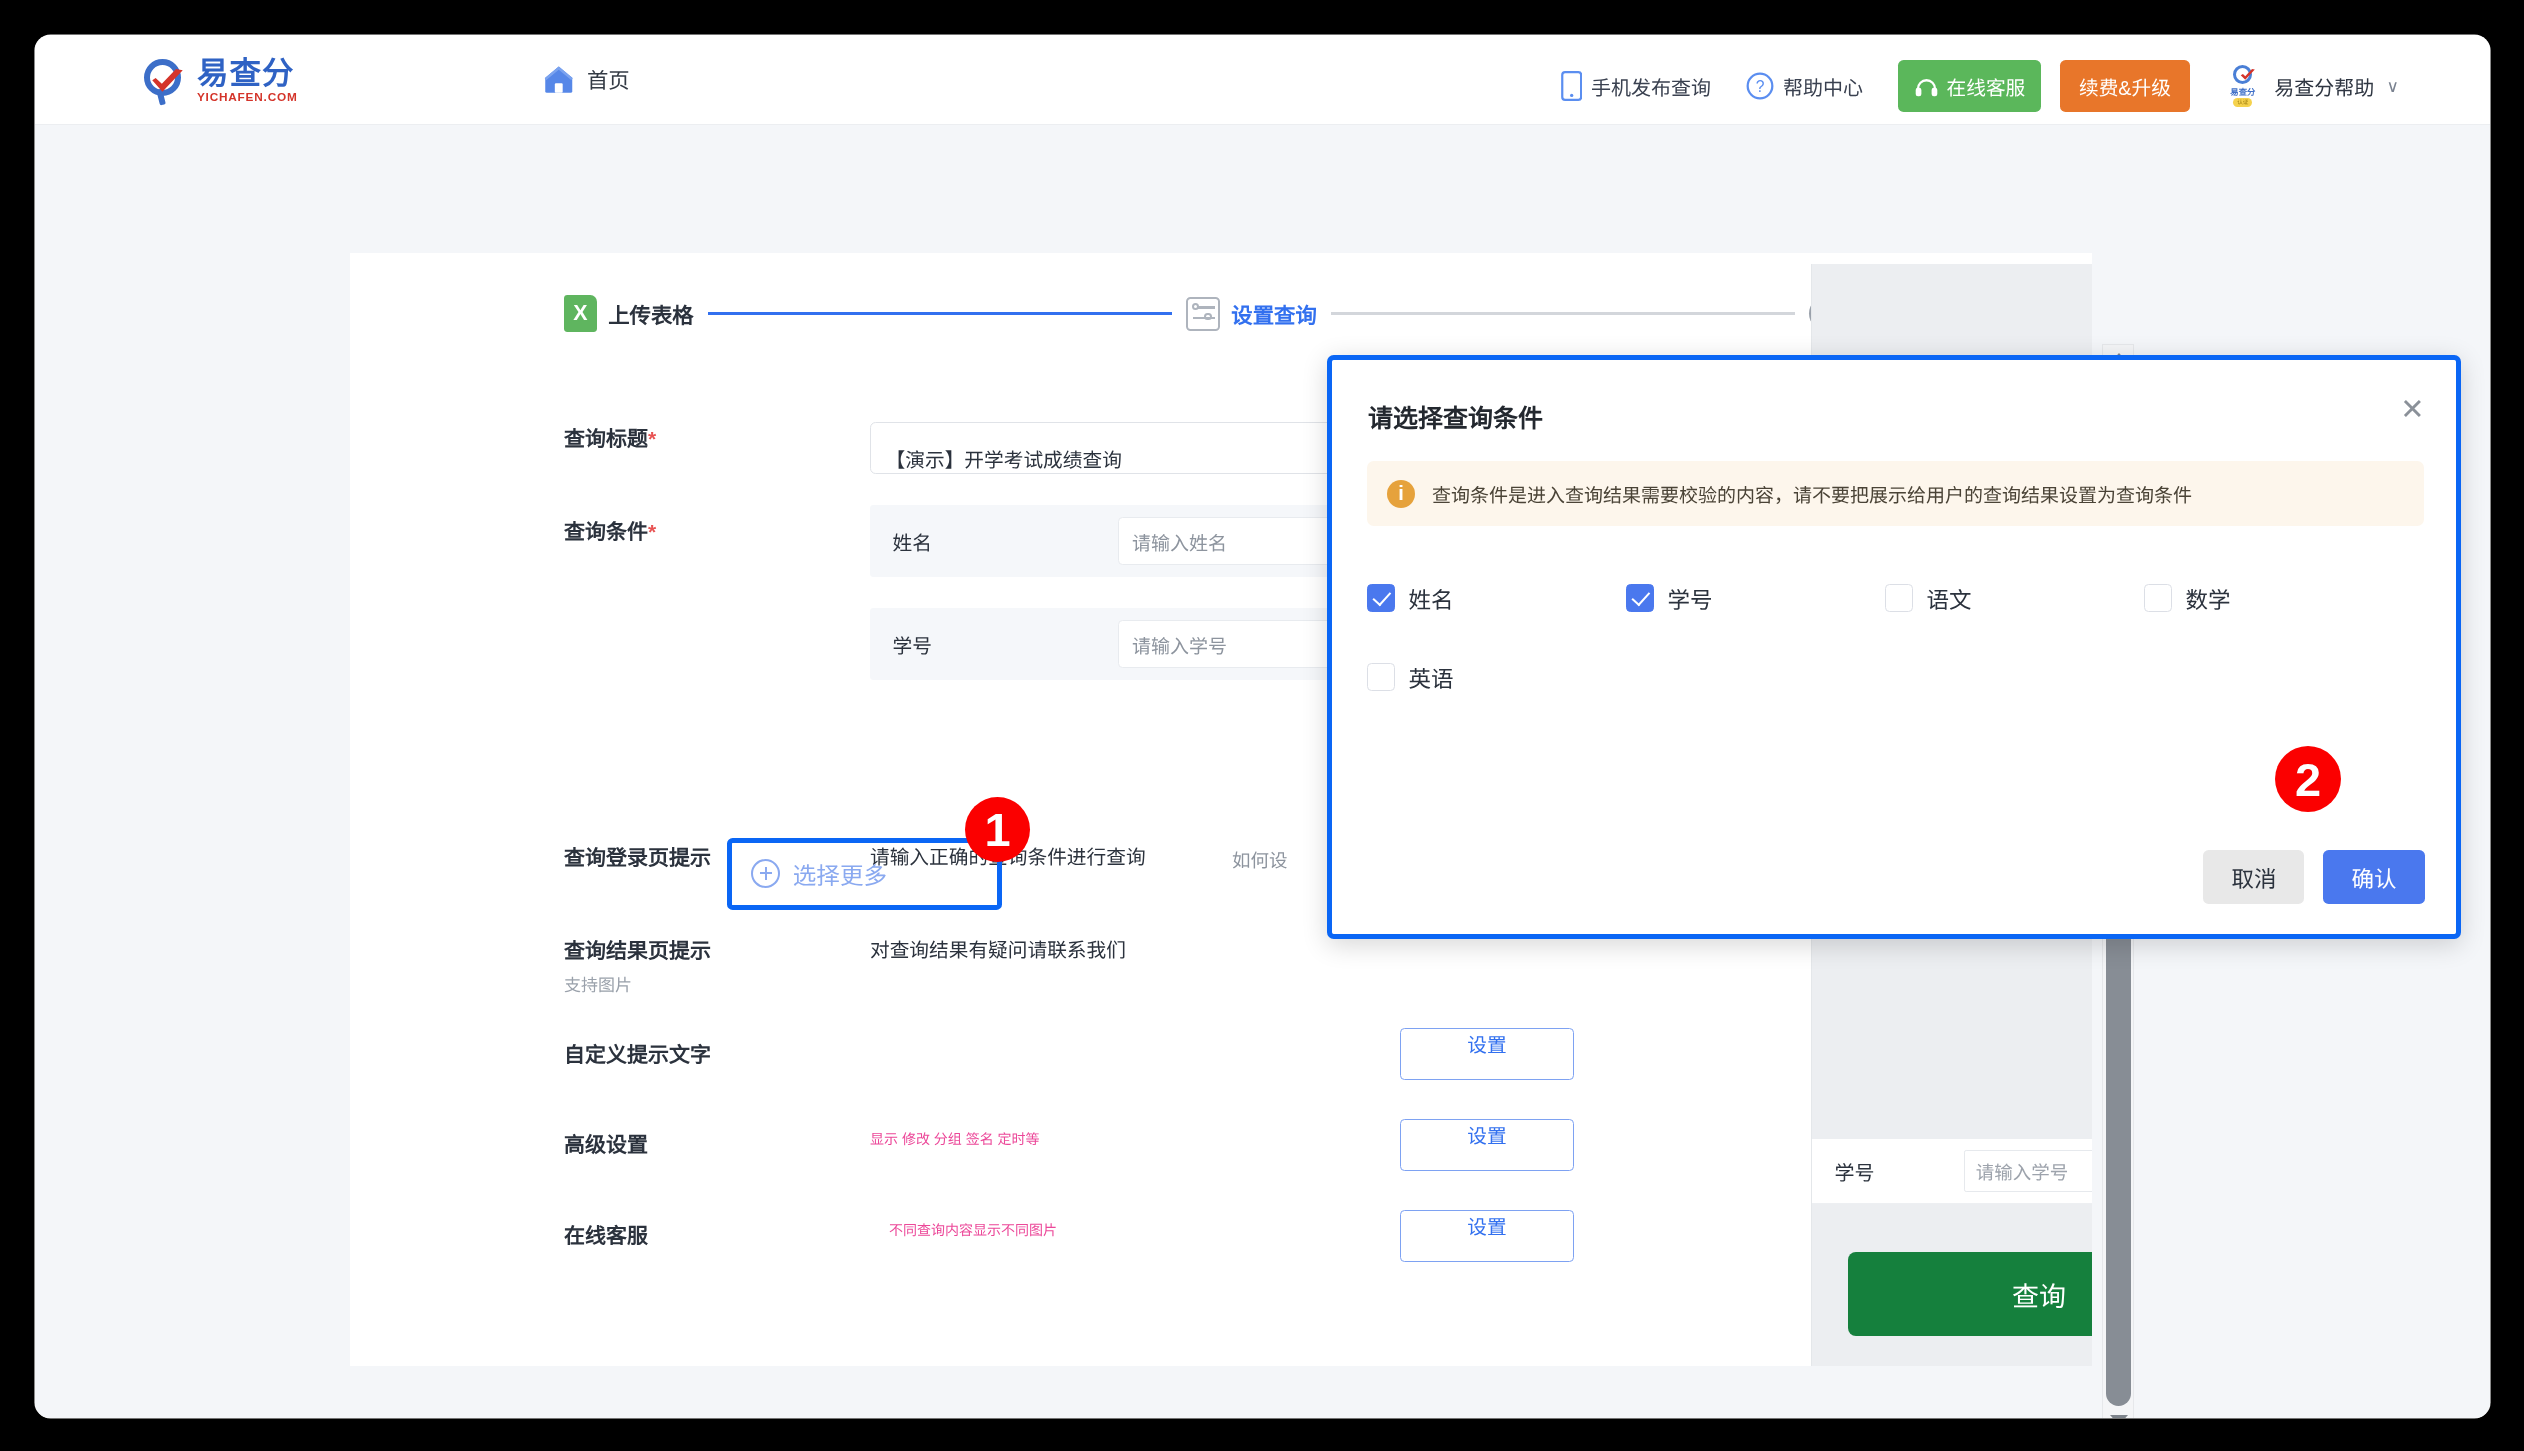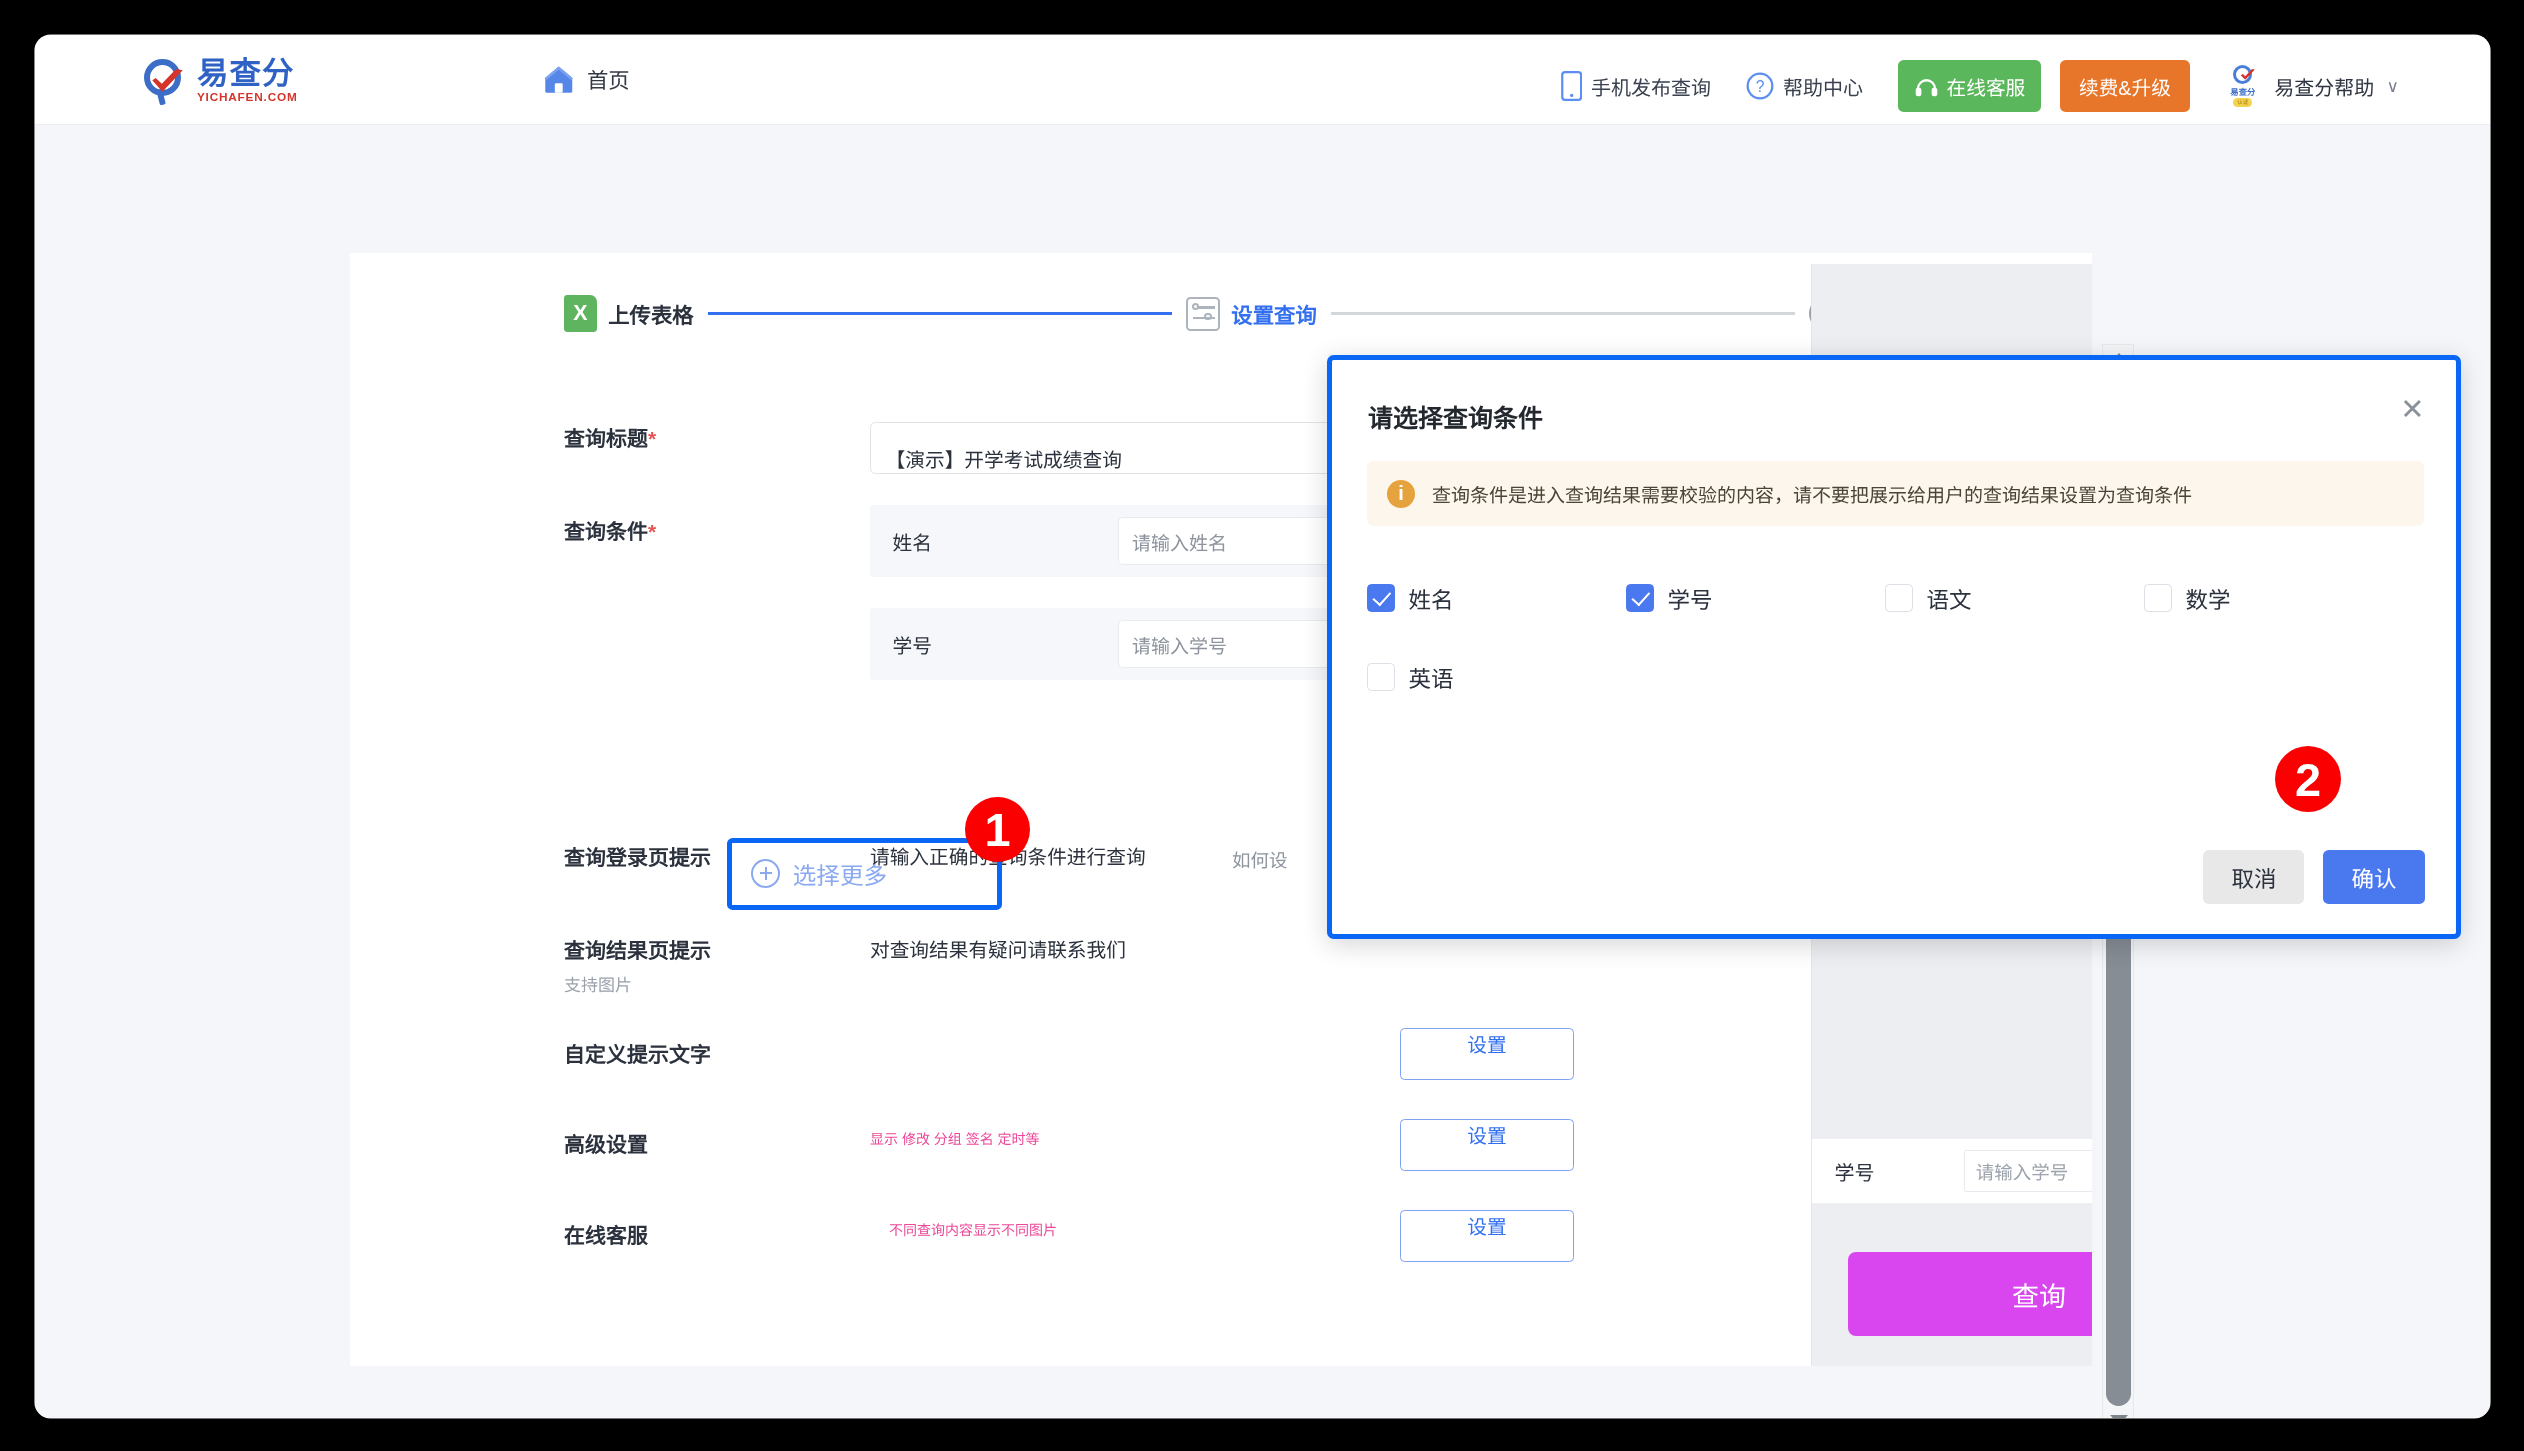--- a/index.html
+++ b/index.html
@@ -281,21 +281,21 @@
   .pv-name { font-size: 20px; color: #2b323d; width: 129px; }
   .pv-input {
     flex: 1; height: 42px; border: 1.1px solid #e6e9ed;
     background: #fff; border-radius: 2.2px;
     display: flex; align-items: center; padding: 0 11.2px;
     font-size: 18.5px; color: #9da3ac;
   }
   #pv-query-btn {
     position: absolute; left: 36px; top: 988px;
     width: 382px; height: 84px;
-    background: #d946ef; border-radius: 7.9px;
+    background: #15803d; border-radius: 7.9px;
     color: #fff; font-size: 27px;
     display: flex; align-items: center; justify-content: center;
     cursor: pointer;
   }
 
   
   #content-scrollbar {
     position: absolute; left: 2067px; top: 219px;
     width: 31.5px; height: 1090px;
     background: #f4f5f7;

